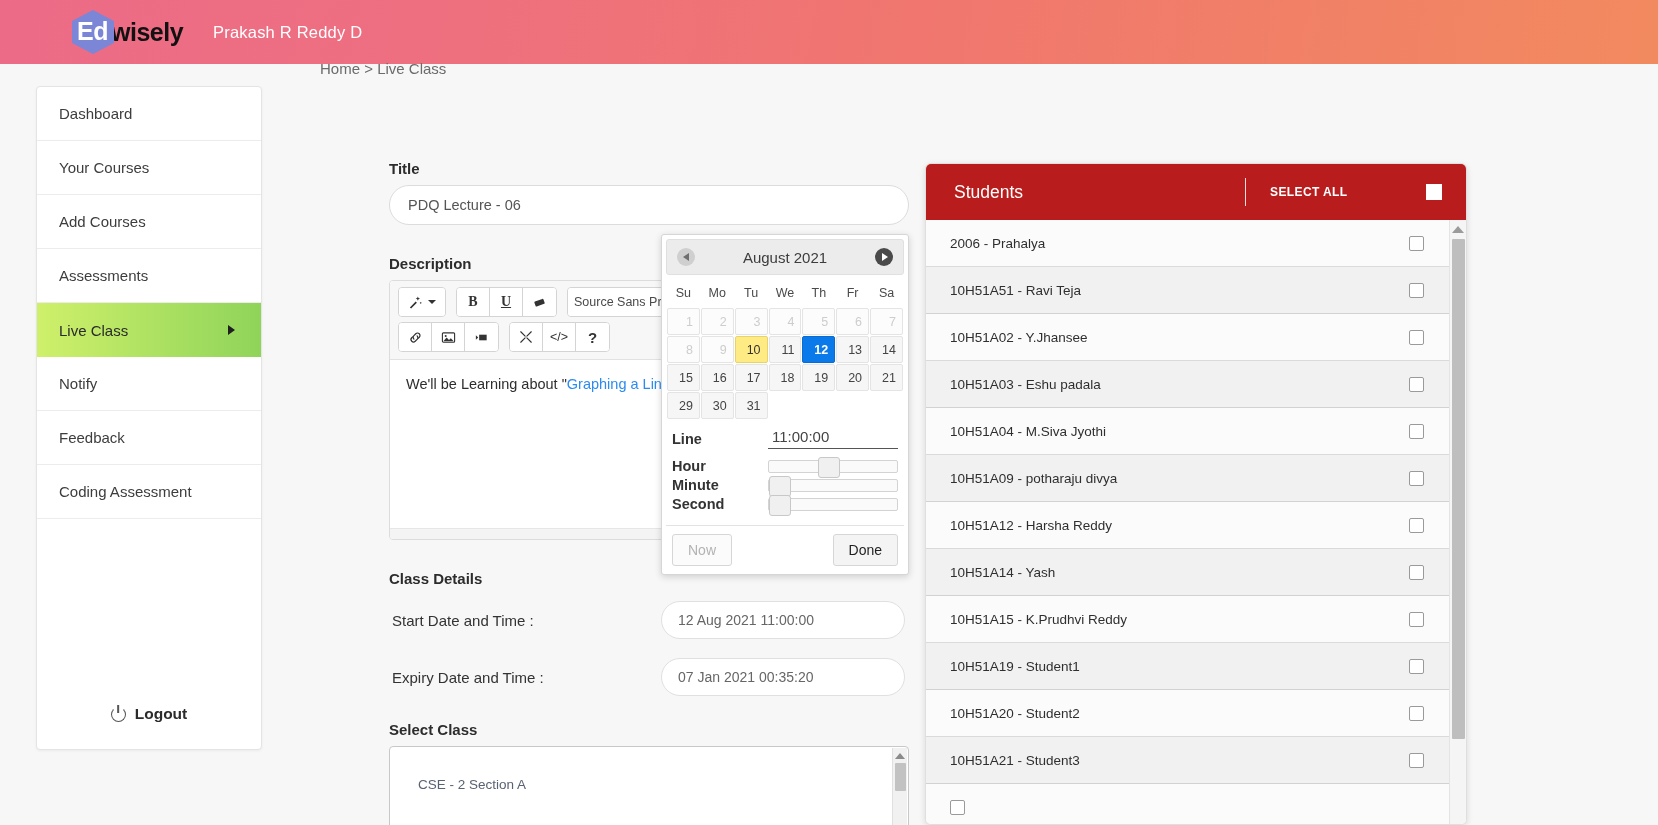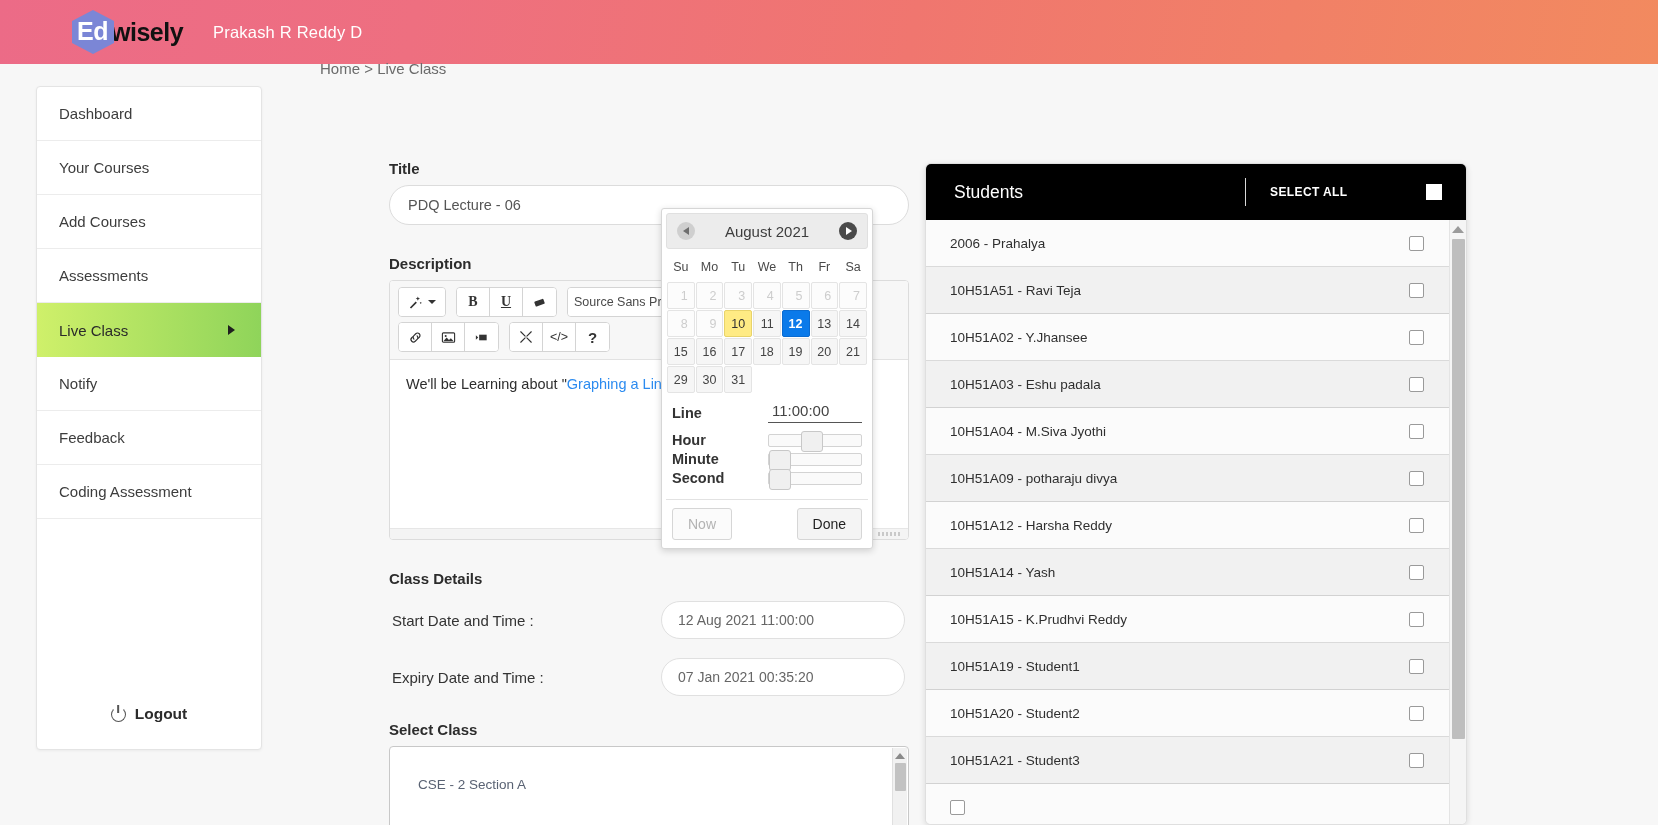--- a/index.html
+++ b/index.html
@@ -171,22 +171,22 @@
     border-bottom: 6px solid #8a8a8a;
     border-left: 5px solid transparent; border-right: 5px solid transparent;
   }
   .inner-scroll .sb-thumb {
     width: 11px; height: 28px; background: #c2c2c2; margin: 4px auto 0 auto;
     border-radius: 1px;
   }
 
   
   .datepicker {
-    position: absolute; left: 661px; top: 208px;
-    width: 212px; background: #fff;
+    position: absolute; left: 661px; top: 234px;
+    width: 248px; background: #fff;
     border: 1px solid #d6d6d6; border-radius: 3px;
     box-shadow: 0 2px 7px rgba(0,0,0,0.16);
     z-index: 40;
     padding: 4px;
   }
   .dp-header {
     background: #ececec; border: 1px solid #e0e0e0; border-radius: 3px;
     height: 36px; display: flex; align-items: center; justify-content: space-between;
     padding: 0 10px;
   }
@@ -246,21 +246,21 @@
   .students {
     position: absolute; left: 925px; top: 163px;
     width: 542px; height: 662px;
     background: #fff;
     border: 1px solid #dfdfdf;
     border-radius: 6px;
     box-shadow: 0 2px 6px rgba(0,0,0,0.12);
     overflow: hidden;
   }
   .st-header {
-    height: 56px; background: #000000;
+    height: 56px; background: #b91c1c;
     display: flex; align-items: center; color: #fff;
     padding: 0 0 0 28px;
   }
   .st-title { font-size: 17.5px; flex: 1; }
   .st-divider { width: 1px; height: 28px; background: #fff; opacity: 0.85; }
   .st-selectall {
     font-size: 12px; font-weight: bold; letter-spacing: 0.4px;
     padding: 0 0 0 24px; width: 180px; cursor: pointer;
   }
   .st-allbox {

